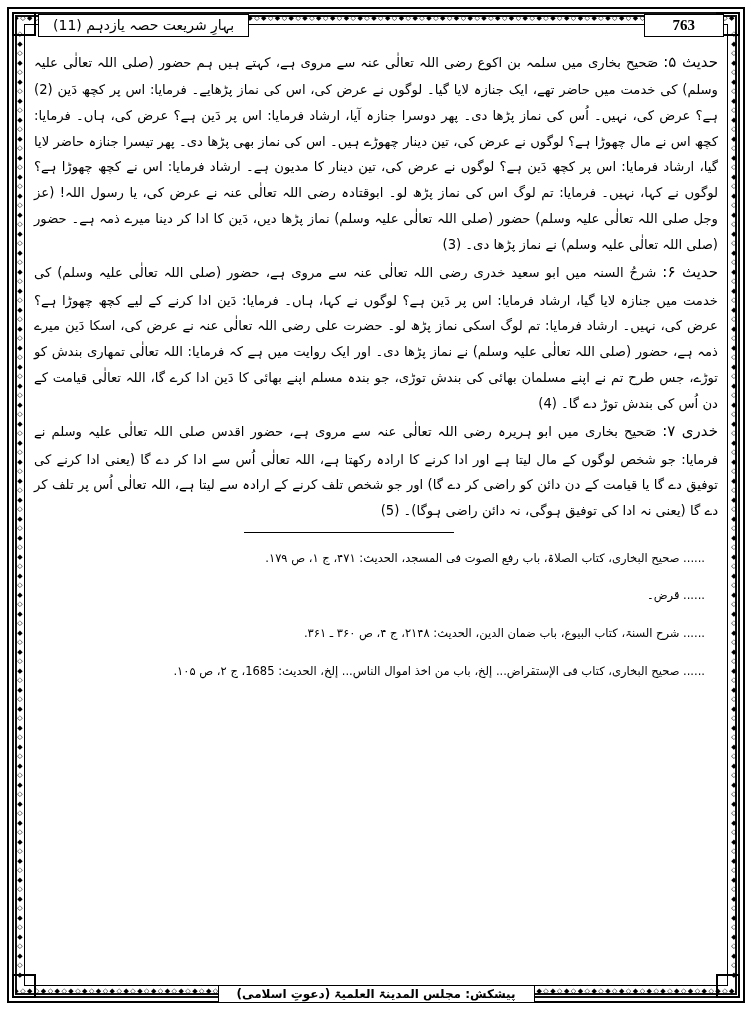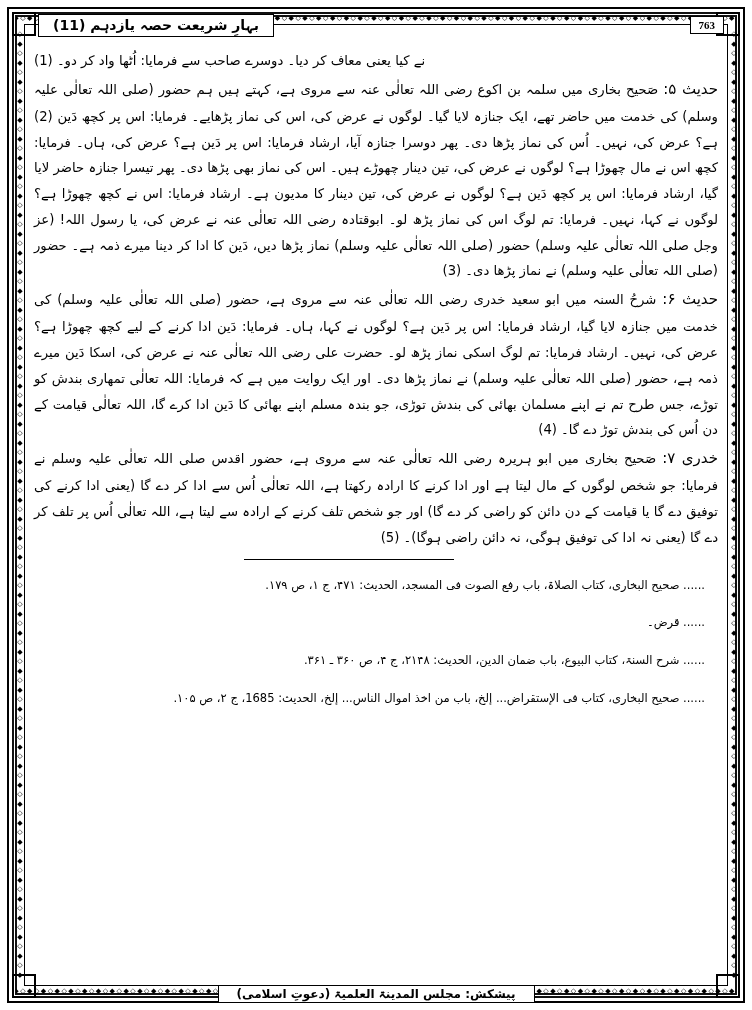--- a/index.html
+++ b/index.html
@@ -72,31 +72,31 @@
     display: flex;
     align-items: center;
     justify-content: space-between;
     direction: rtl;
   }
   .hdr-box {
     border: 1px solid #000;
     background: #fff;
     padding: 0 14px;
     font-size: 14px;
-    font-weight: bold;
+    font-weight: normal;
     line-height: 1.5;
     white-space: nowrap;
   }
   .hdr-left  { margin-left: 10px; }
   .hdr-right { margin-right: 10px; }
   .hdr-page {
     border: 1px solid #000;
     background: #fff;
-    padding: 2px 8px;
-    font-size: 11px;
+    padding: 2px 28px;
+    font-size: 15px;
     font-weight: bold;
     font-family: "Liberation Serif", serif;
   }
 
   
   .body-text {
     position: absolute;
     left: 34px;
     right: 34px;
     top: 48px;
@@ -178,21 +178,20 @@
   <div class="corner bl"></div>
   <div class="corner br"></div>
 
   <div class="header">
     <div class="hdr-page">763</div>
     <div class="hdr-box hdr-left">بہارِ شریعت حصہ یازدہم (11)</div>
   </div>
 
   <div class="body-text">
 
-    <p class="para first-line">نے کیا یعنی معاف کر دیا۔ دوسرے صاحب سے فرمایا: اُٹھا واد کر دو۔ (1)</p>
 
     <p class="para">
       <span class="hadith-label">حدیث ۵:</span>
       <span>صَحیح بخاری میں سلمہ بن اکوع رضی اللہ تعالٰی عنہ سے مروی ہے، کہتے ہیں ہم حضور (صلی اللہ تعالٰی علیہ وسلم) کی خدمت میں حاضر تھے، ایک جنازہ لایا گیا۔ لوگوں نے عرض کی، اس کی نماز پڑھایے۔ فرمایا: اس پر کچھ دَین (2) ہے؟ عرض کی، نہیں۔ اُس کی نماز پڑھا دی۔ پھر دوسرا جنازہ آیا، ارشاد فرمایا: اس پر دَین ہے؟ عرض کی، ہاں۔ فرمایا: کچھ اس نے مال چھوڑا ہے؟ لوگوں نے عرض کی، تین دینار چھوڑے ہیں۔ اس کی نماز بھی پڑھا دی۔ پھر تیسرا جنازہ حاضر لایا گیا، ارشاد فرمایا: اس پر کچھ دَین ہے؟ لوگوں نے عرض کی، تین دینار کا مدیون ہے۔ ارشاد فرمایا: اس نے کچھ چھوڑا ہے؟ لوگوں نے کہا، نہیں۔ فرمایا: تم لوگ اس کی نماز پڑھ لو۔ ابوقتادہ رضی اللہ تعالٰی عنہ نے عرض کی، یا رسول اللہ! (عز وجل صلی اللہ تعالٰی علیہ وسلم) حضور (صلی اللہ تعالٰی علیہ وسلم) نماز پڑھا دیں، دَین کا ادا کر دینا میرے ذمہ ہے۔ حضور (صلی اللہ تعالٰی علیہ وسلم) نے نماز پڑھا دی۔ (3)</span>
     </p>
 
     <p class="para">
       <span class="hadith-label">حدیث ۶:</span>
       <span>شرحُ السنہ میں ابو سعید خدری رضی اللہ تعالٰی عنہ سے مروی ہے، حضور (صلی اللہ تعالٰی علیہ وسلم) کی خدمت میں جنازہ لایا گیا، ارشاد فرمایا: اس پر دَین ہے؟ لوگوں نے کہا، ہاں۔ فرمایا: دَین ادا کرنے کے لیے کچھ چھوڑا ہے؟ عرض کی، نہیں۔ ارشاد فرمایا: تم لوگ اسکی نماز پڑھ لو۔ حضرت علی رضی اللہ تعالٰی عنہ نے عرض کی، اسکا دَین میرے ذمہ ہے، حضور (صلی اللہ تعالٰی علیہ وسلم) نے نماز پڑھا دی۔ اور ایک روایت میں ہے کہ فرمایا: اللہ تعالٰی تمھاری بندش کو توڑے، جس طرح تم نے اپنے مسلمان بھائی کی بندش توڑی، جو بندہ مسلم اپنے بھائی کا دَین ادا کرے گا، اللہ تعالٰی قیامت کے دن اُس کی بندش توڑ دے گا۔ (4)</span>
     </p>

